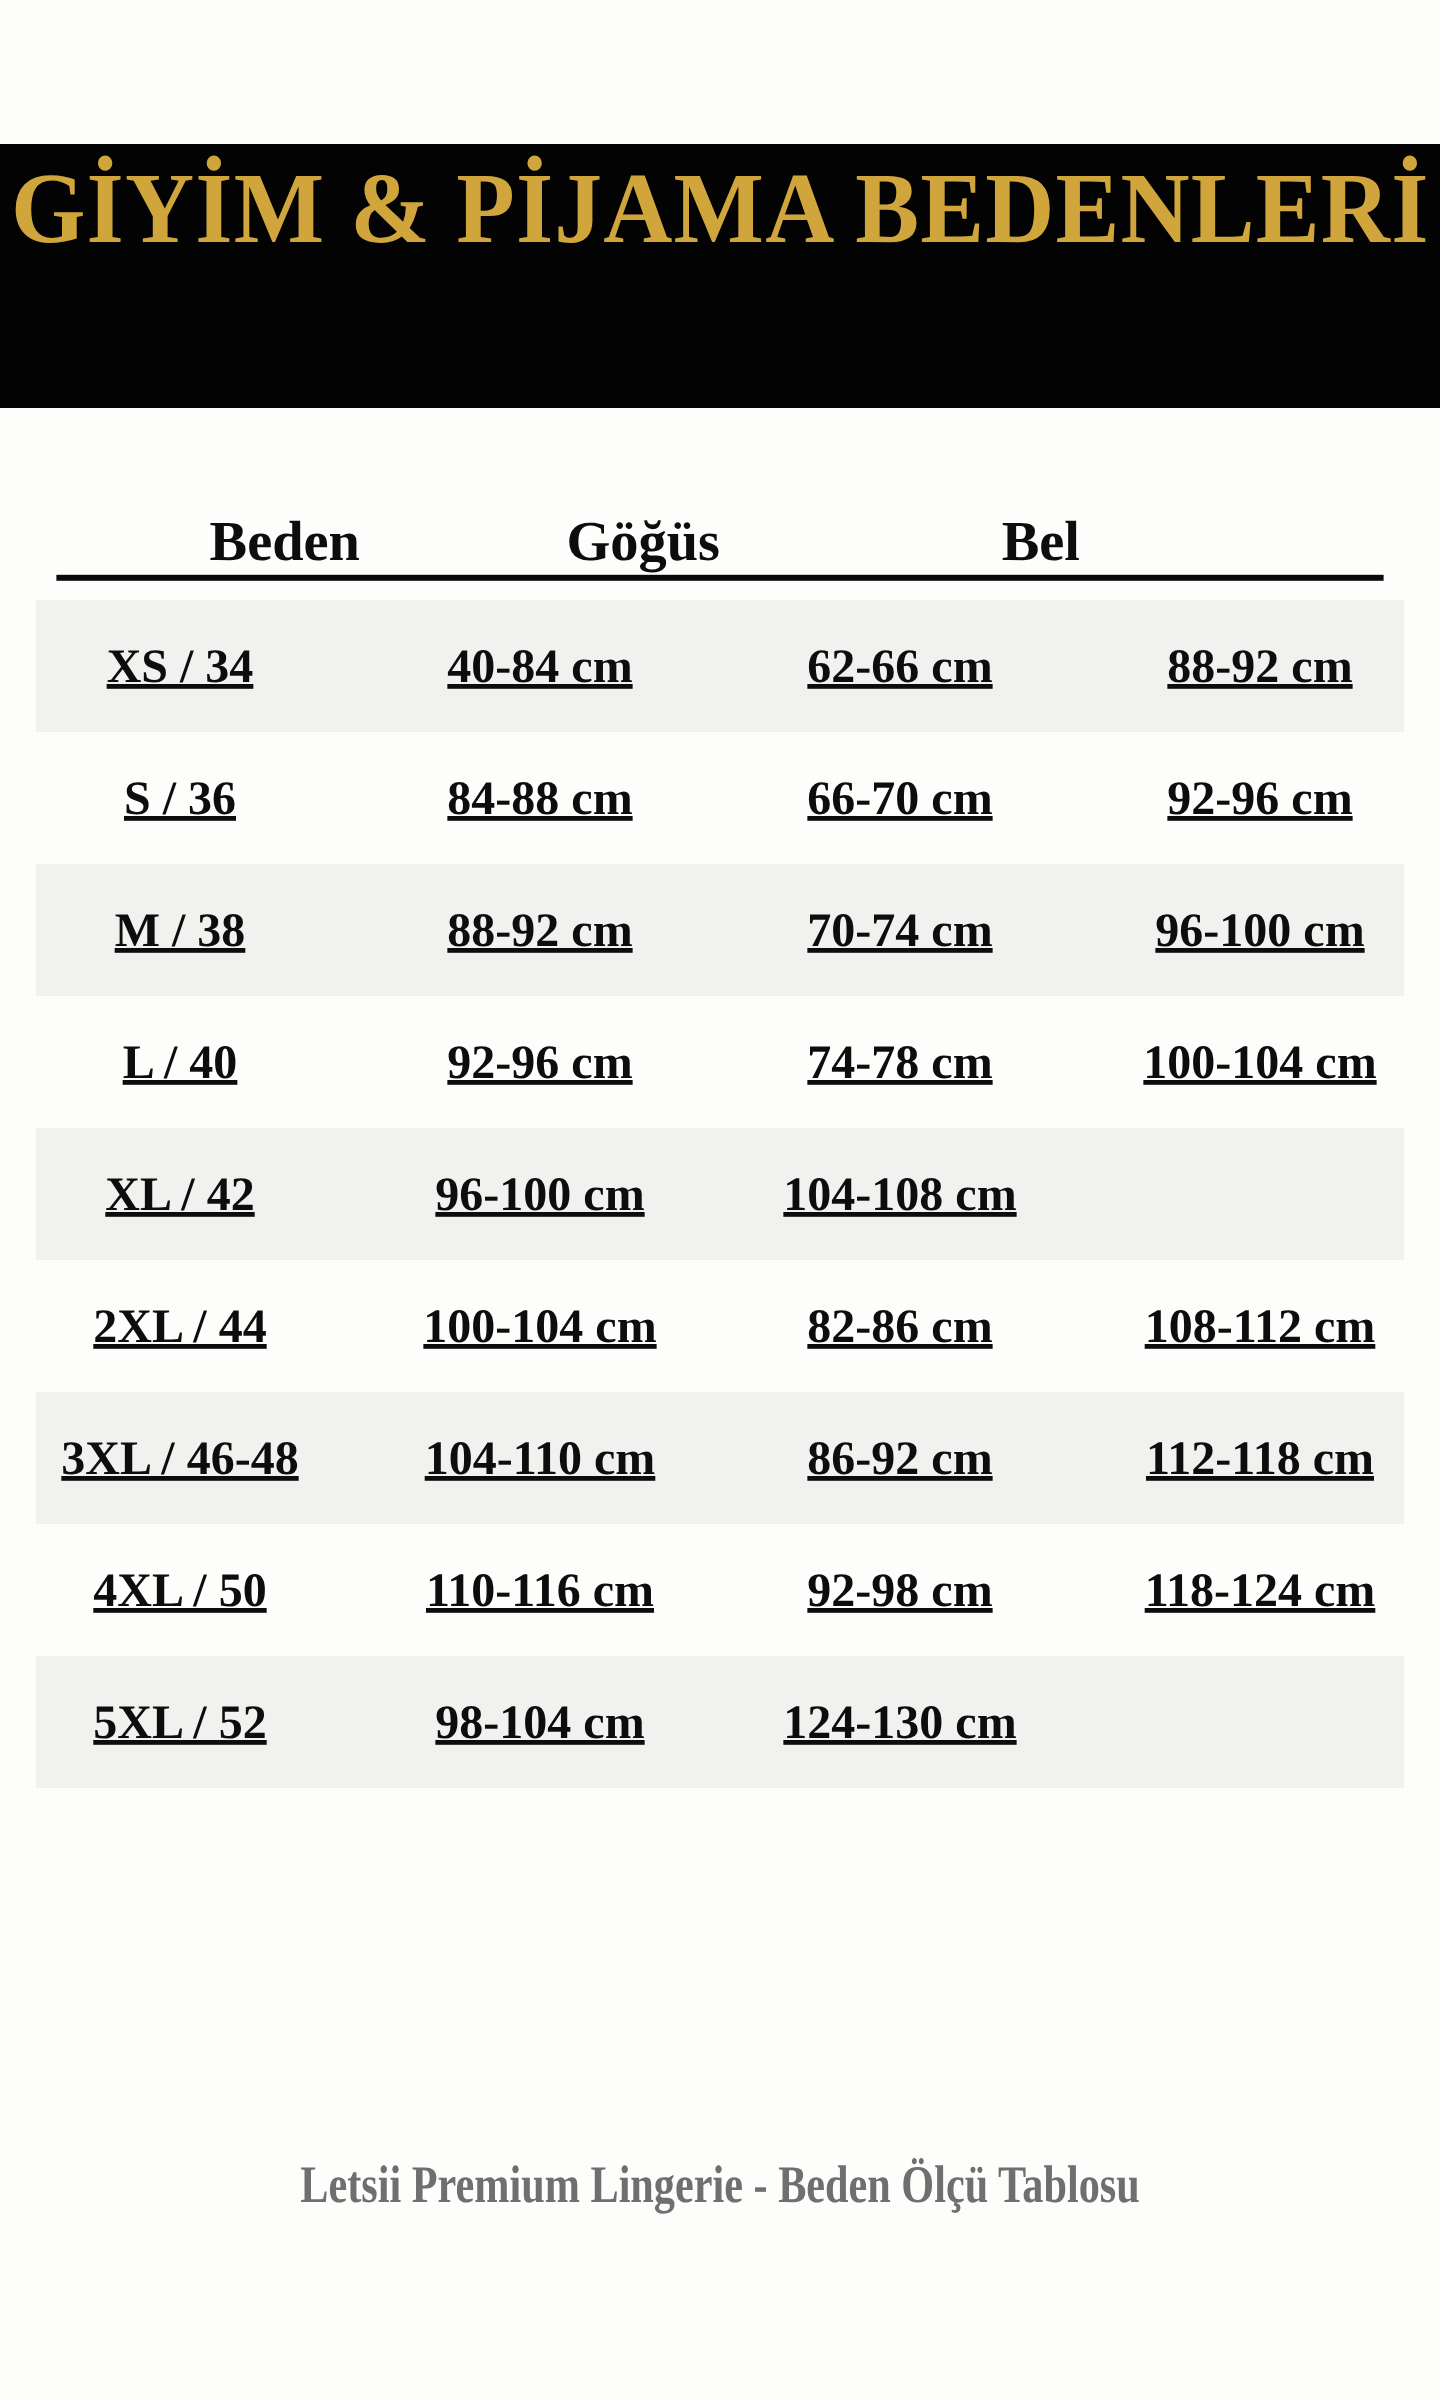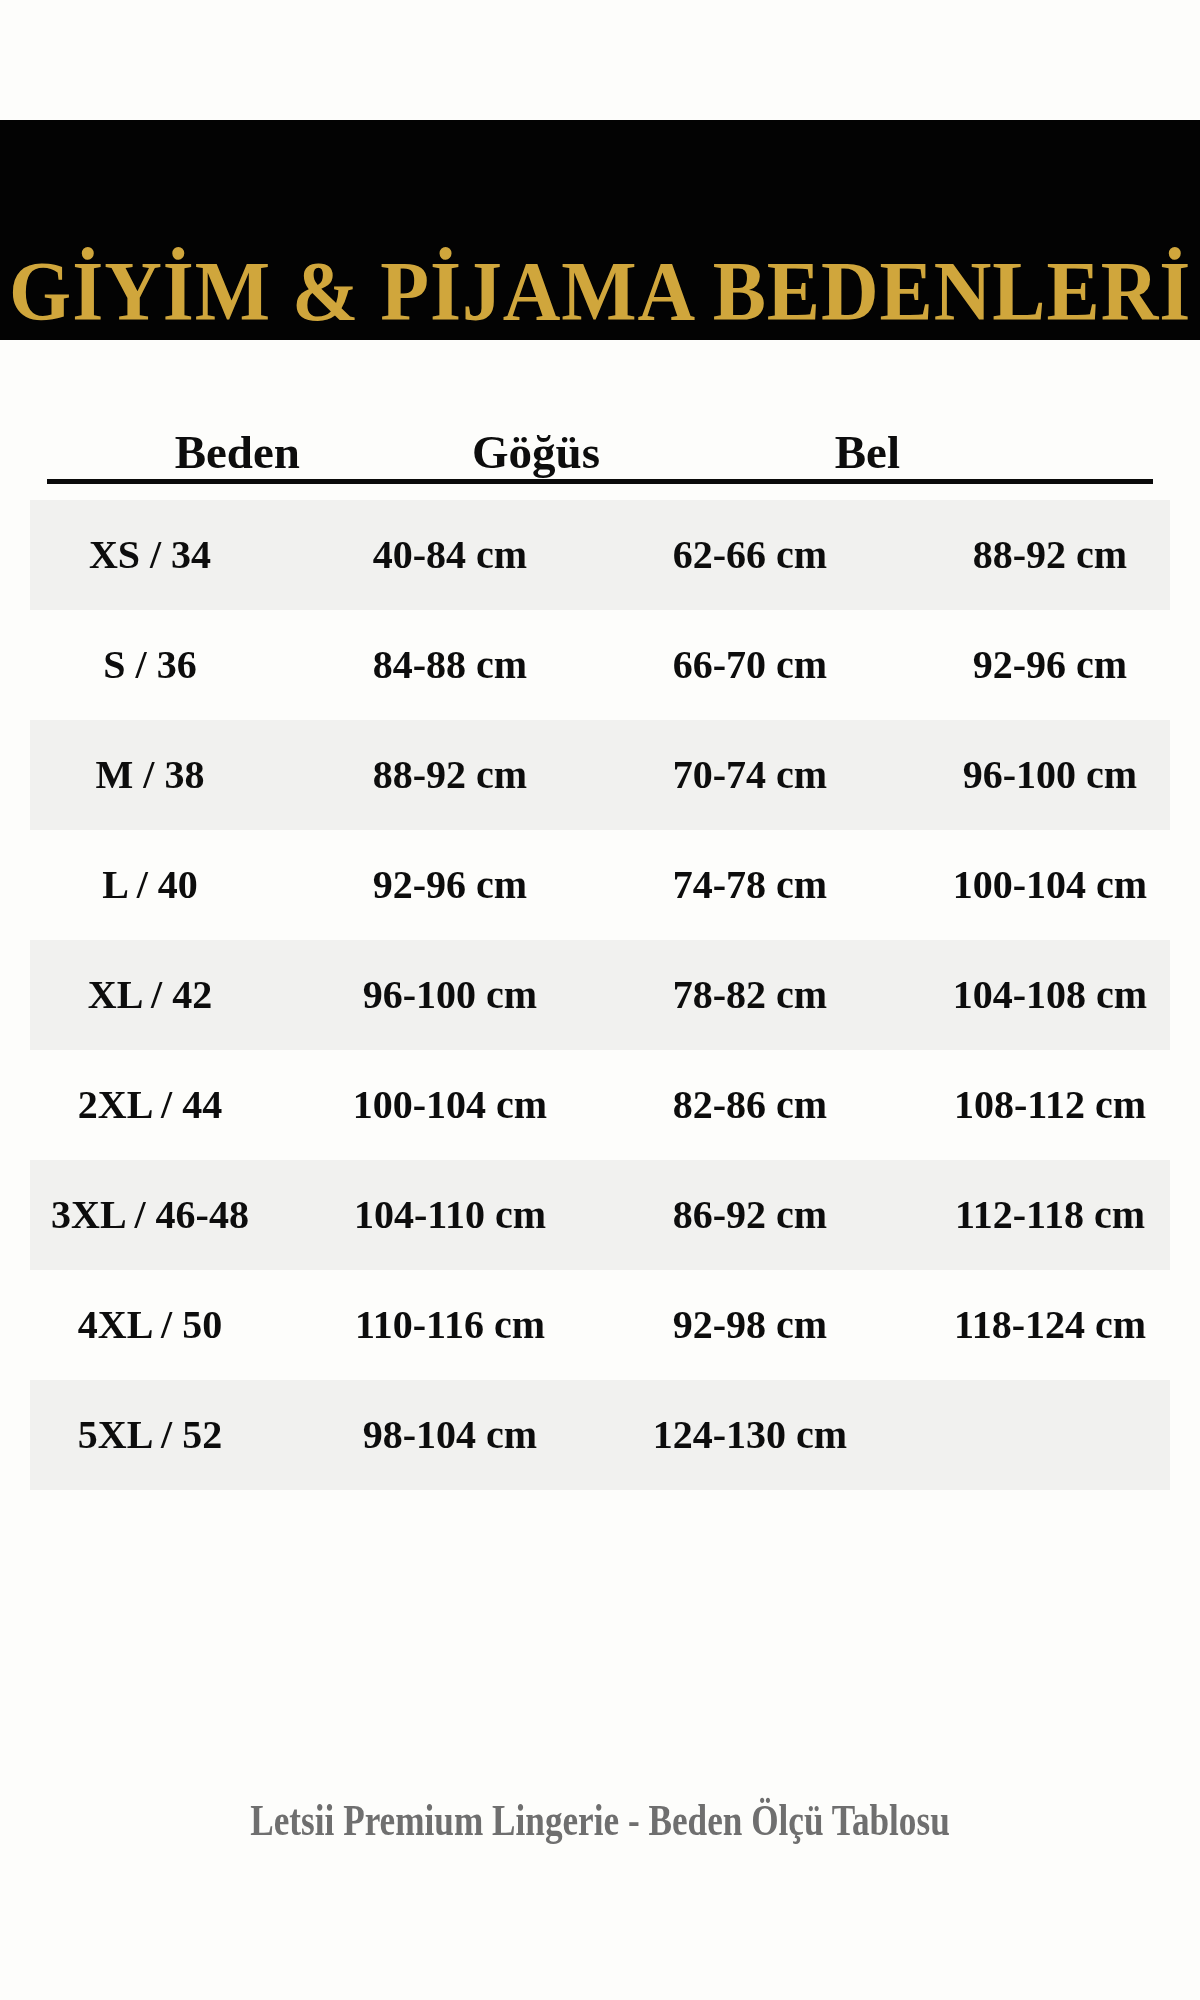--- a/index.html
+++ b/index.html
@@ -23,21 +23,21 @@
   }
   
   .banner{
     position:absolute;
     top:120px;
     left:0;
     width:1200px;
     height:220px;
     background:var(--banner-bg);
     display:flex;
-    align-items:flex-end;
+    align-items:flex-start;
     justify-content:center;
   }
   .title{
     margin:0;
     padding-top:6px;
     font-size:84px;
     font-weight:700;
     letter-spacing:1px;
     color:var(--gold);
     white-space:nowrap;
@@ -65,20 +65,21 @@
   .header-cell{text-align:right;line-height:1.05;}
   .header-rule{
     position:relative;
     margin:0 47px;
     height:5px;
     background:#0A0A0A;
   }
   .rows{
     position:relative;
     margin-top:16px; 
+    text-decoration:underline;
   }
   .row{
     position:relative;
     height:110px;
     display:grid;
     grid-template-columns:repeat(4,300px);
     align-items:center;
     font-size:40px;
     font-weight:700;
   }
@@ -151,21 +152,20 @@
   <div class="row">
     <div class="cell">L / 40</div>
     <div class="cell">92-96 cm</div>
     <div class="cell">74-78 cm</div>
     <div class="cell">100-104 cm</div>
   </div>
 
   <div class="row shaded">
     <div class="cell">XL / 42</div>
     <div class="cell">96-100 cm</div>
-    <div class="cell">78-82 cm</div>
     <div class="cell">104-108 cm</div>
   </div>
 
   <div class="row">
     <div class="cell">2XL / 44</div>
     <div class="cell">100-104 cm</div>
     <div class="cell">82-86 cm</div>
     <div class="cell">108-112 cm</div>
   </div>
 

